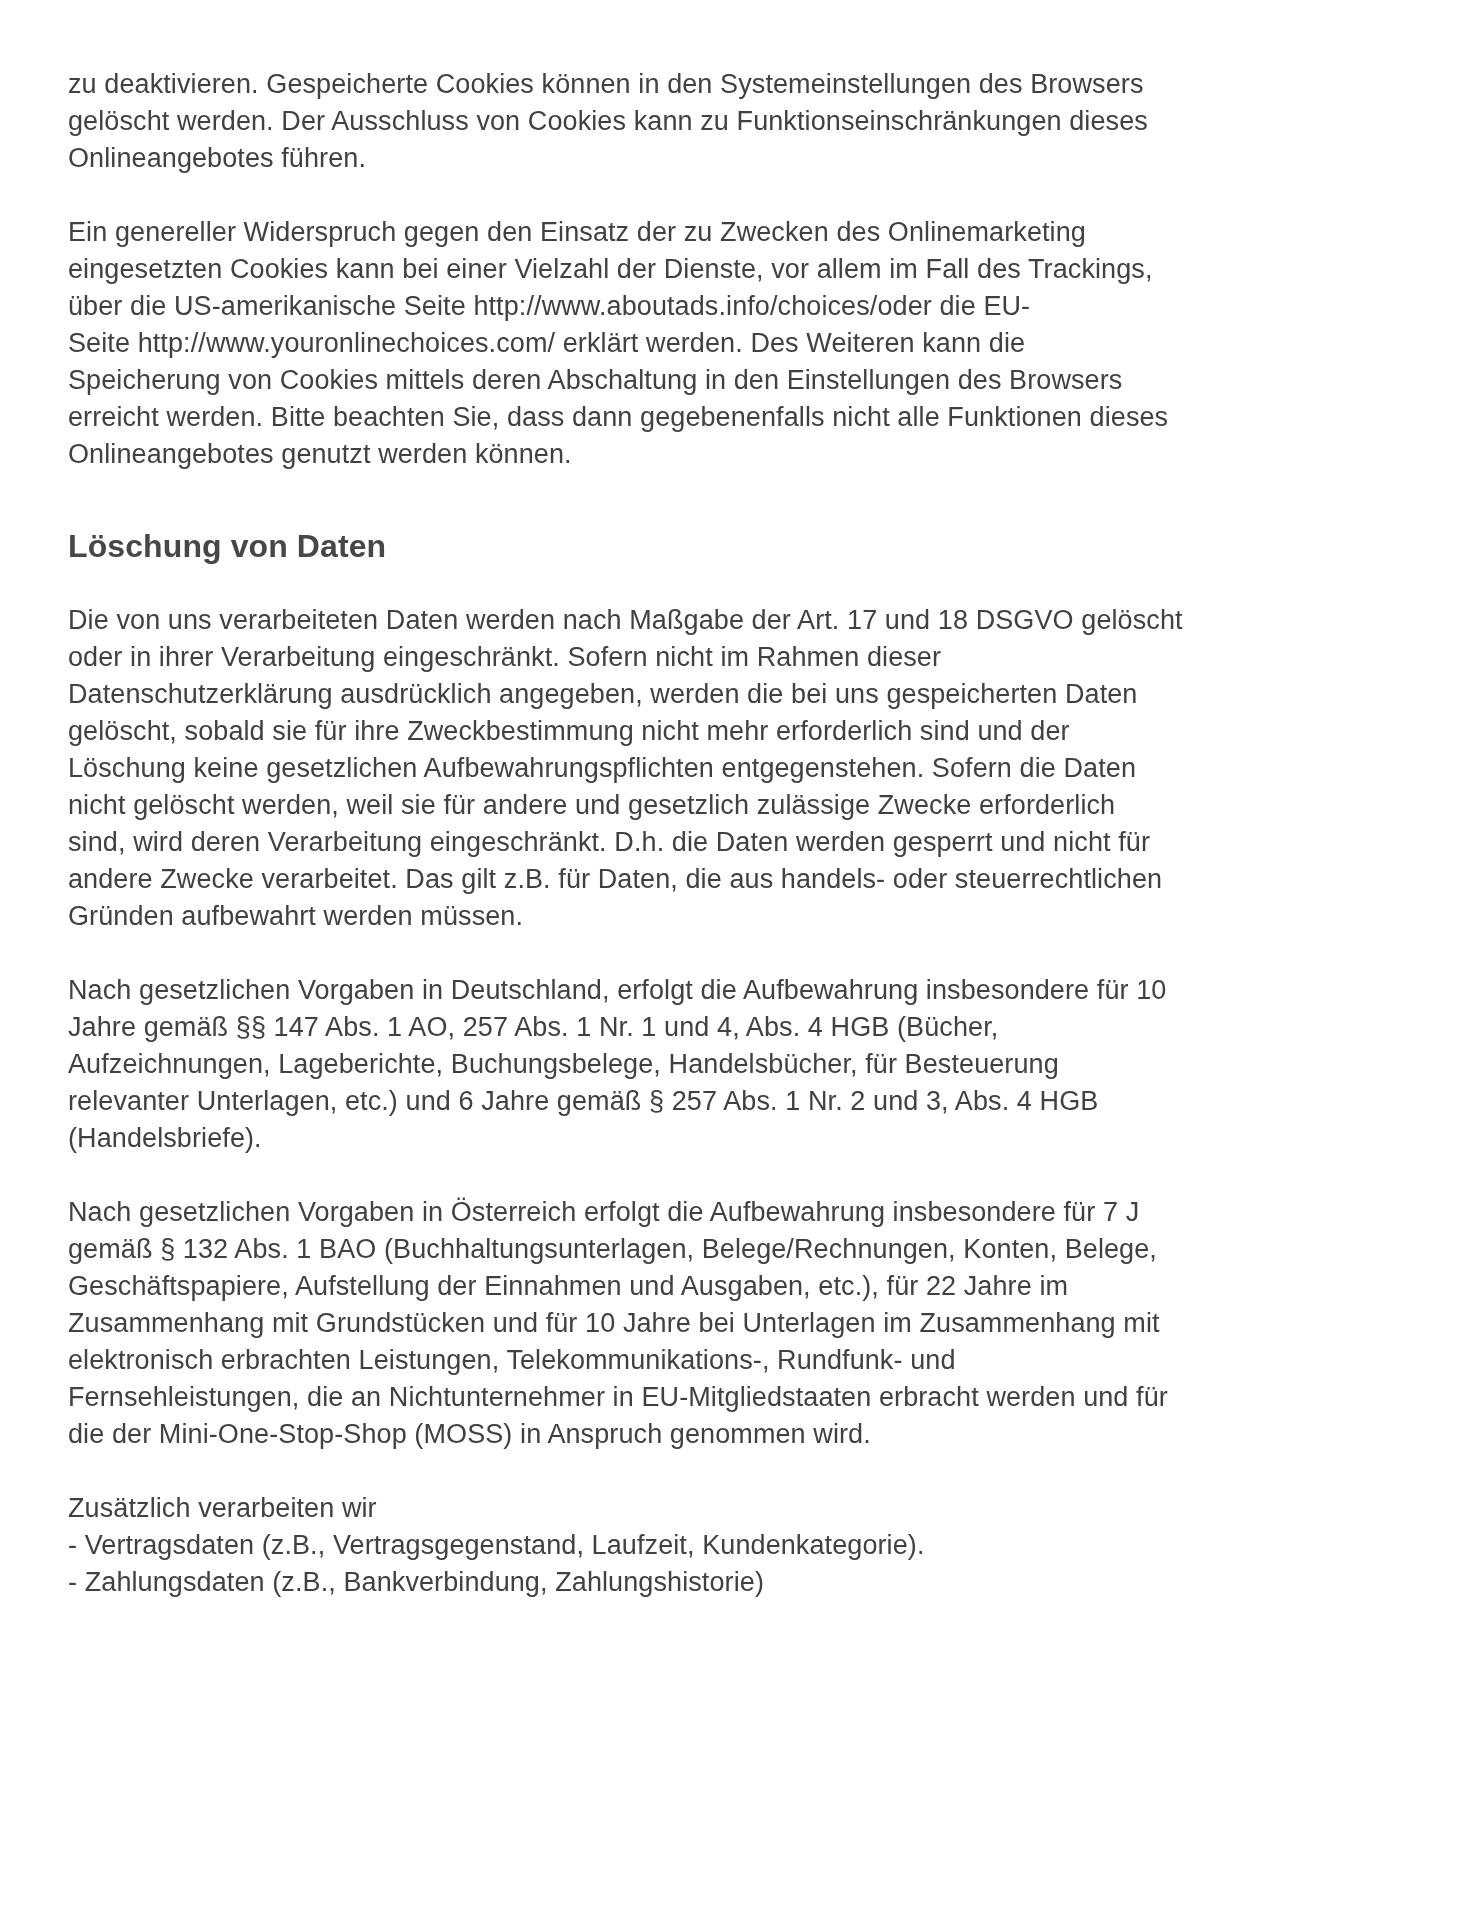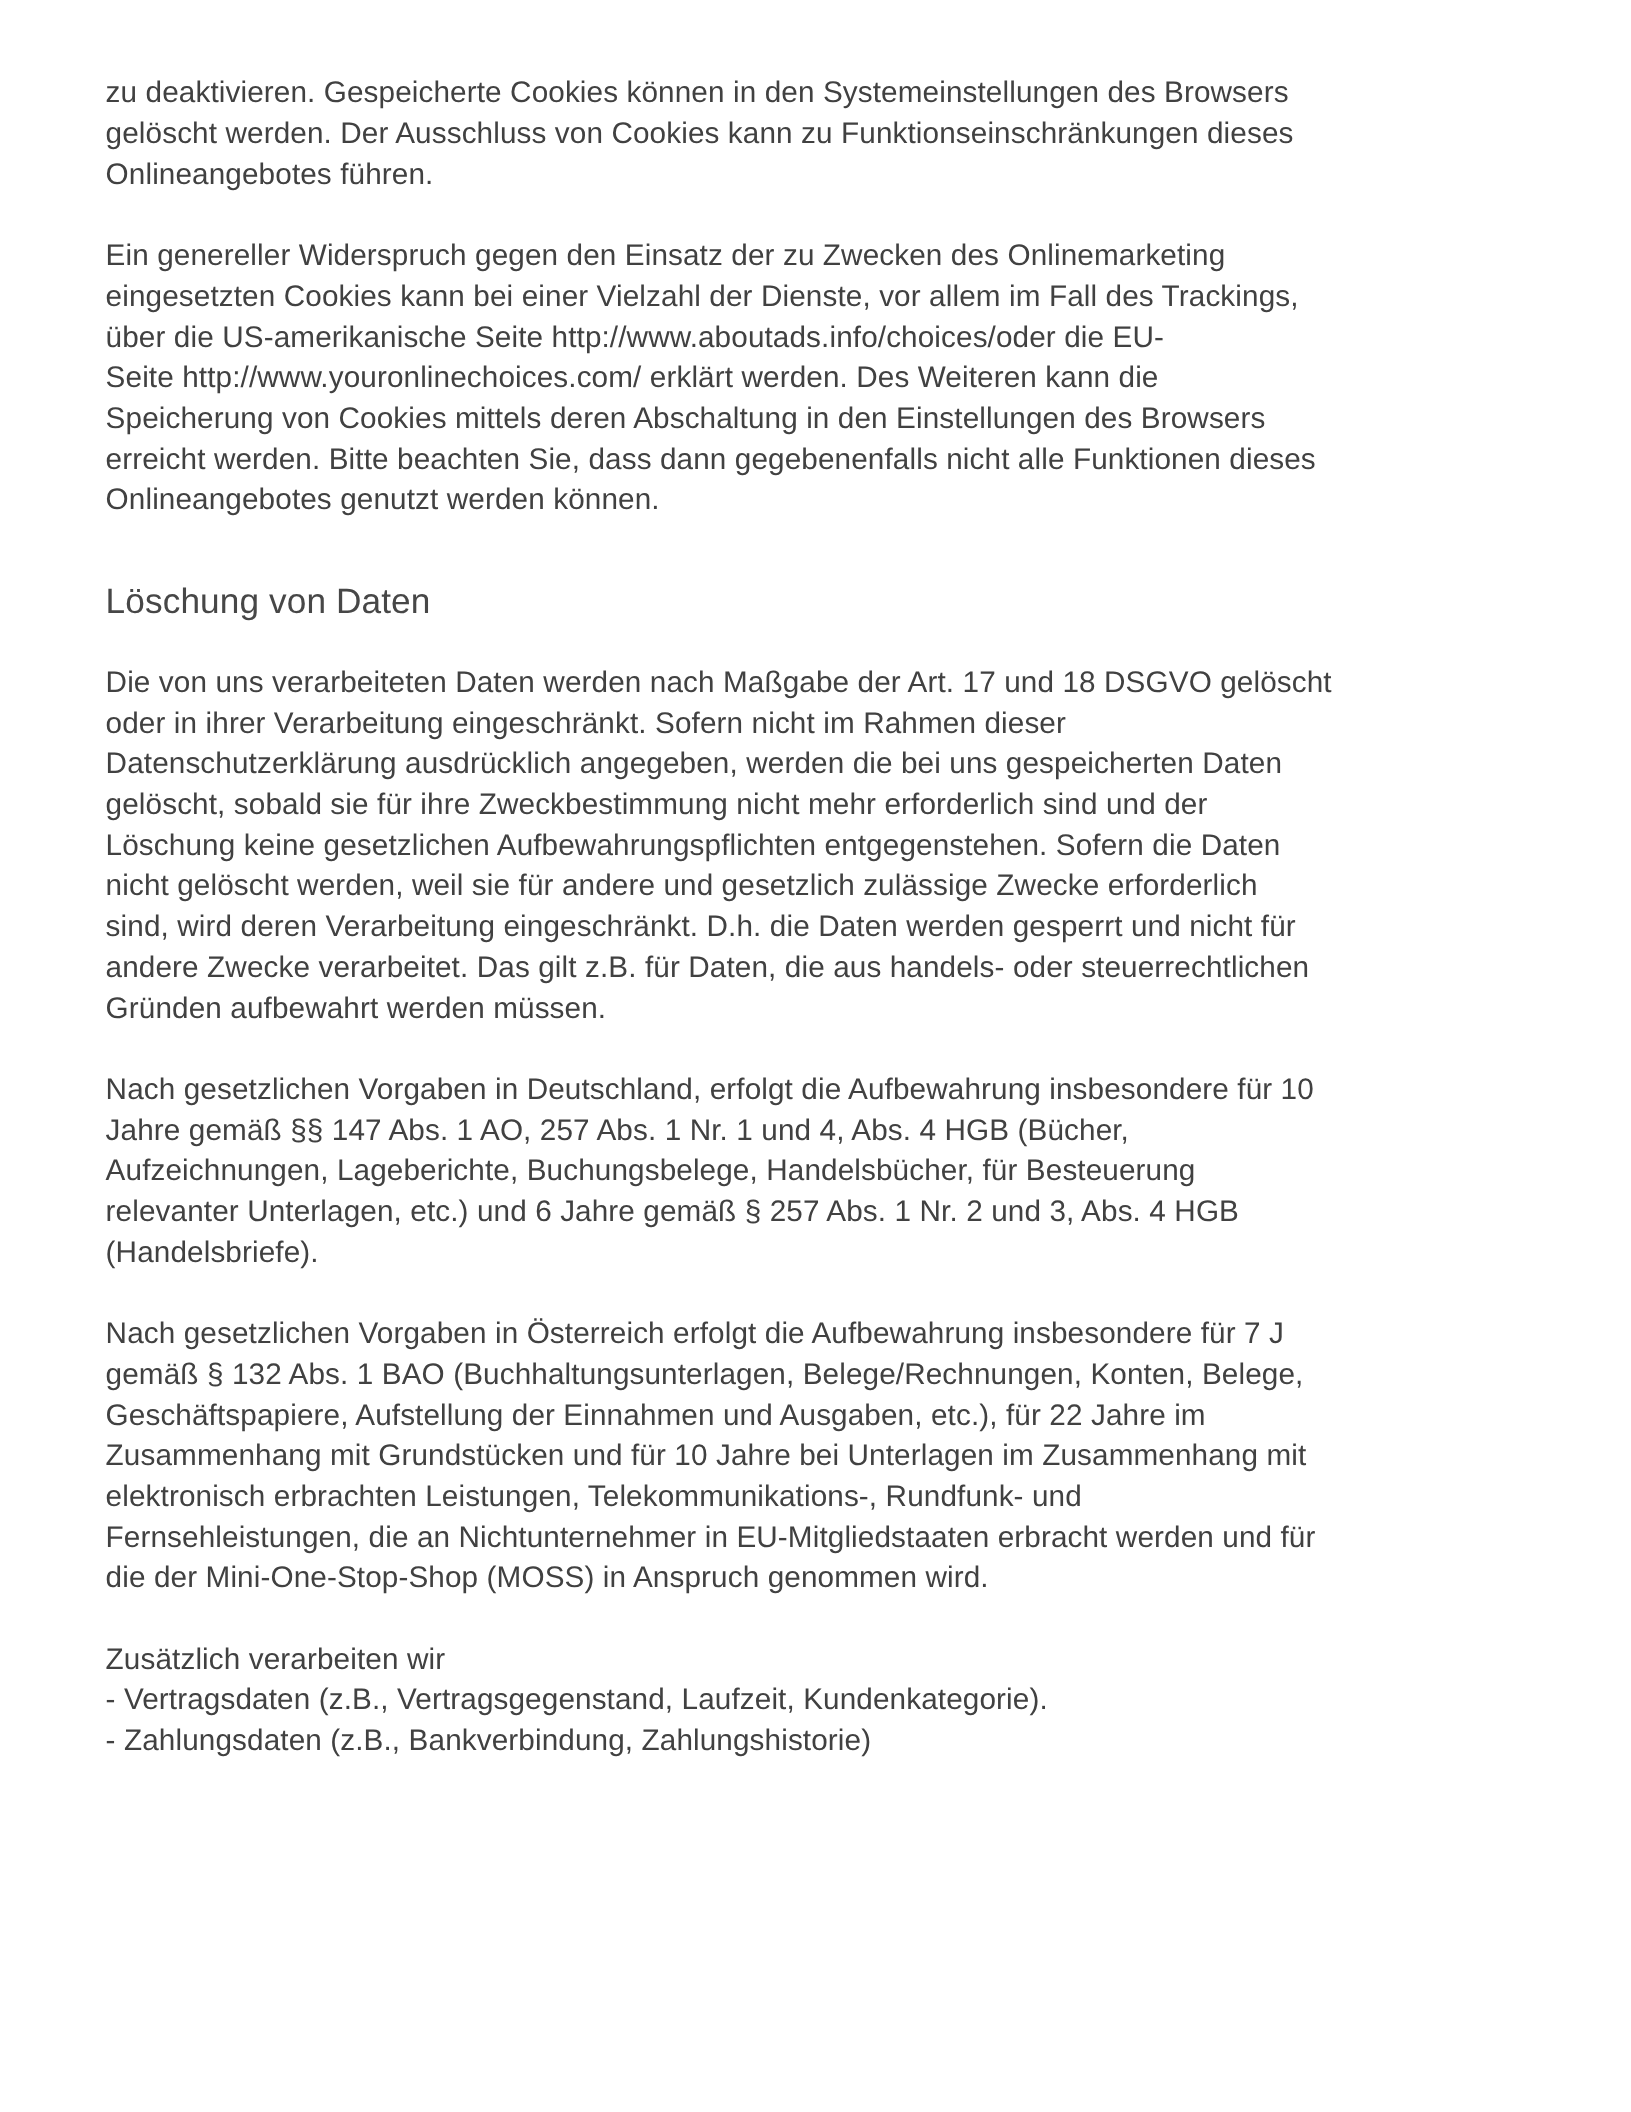--- a/index.html
+++ b/index.html
@@ -10,36 +10,36 @@
   body {
     width: 1483px;
     height: 1920px;
     overflow: hidden;
     font-family: "Liberation Sans", "DejaVu Sans", sans-serif;
   }
   .page {
     box-sizing: border-box;
     width: 1483px;
     height: 1920px;
-    padding: 66px 130px 0 96px;
+    padding: 66px 130px 0 68px;
     background: #ffffff;
   }
   .body-text {
     font-size: 27px;
     line-height: 37px;
     font-weight: 400;
     color: #414141;
     letter-spacing: 0.1px;
     white-space: pre;        
     margin: 0 0 37px 0;
   }
   .section-heading {
     font-size: 32px;
     line-height: 42px;
-    font-weight: 400;
+    font-weight: 700;
     color: #474747;
     letter-spacing: 0.1px;
     white-space: pre;
     margin: 52px 0 35px 0;
   }
 </style>
 </head>
 <body>
 
 <main class="page">

